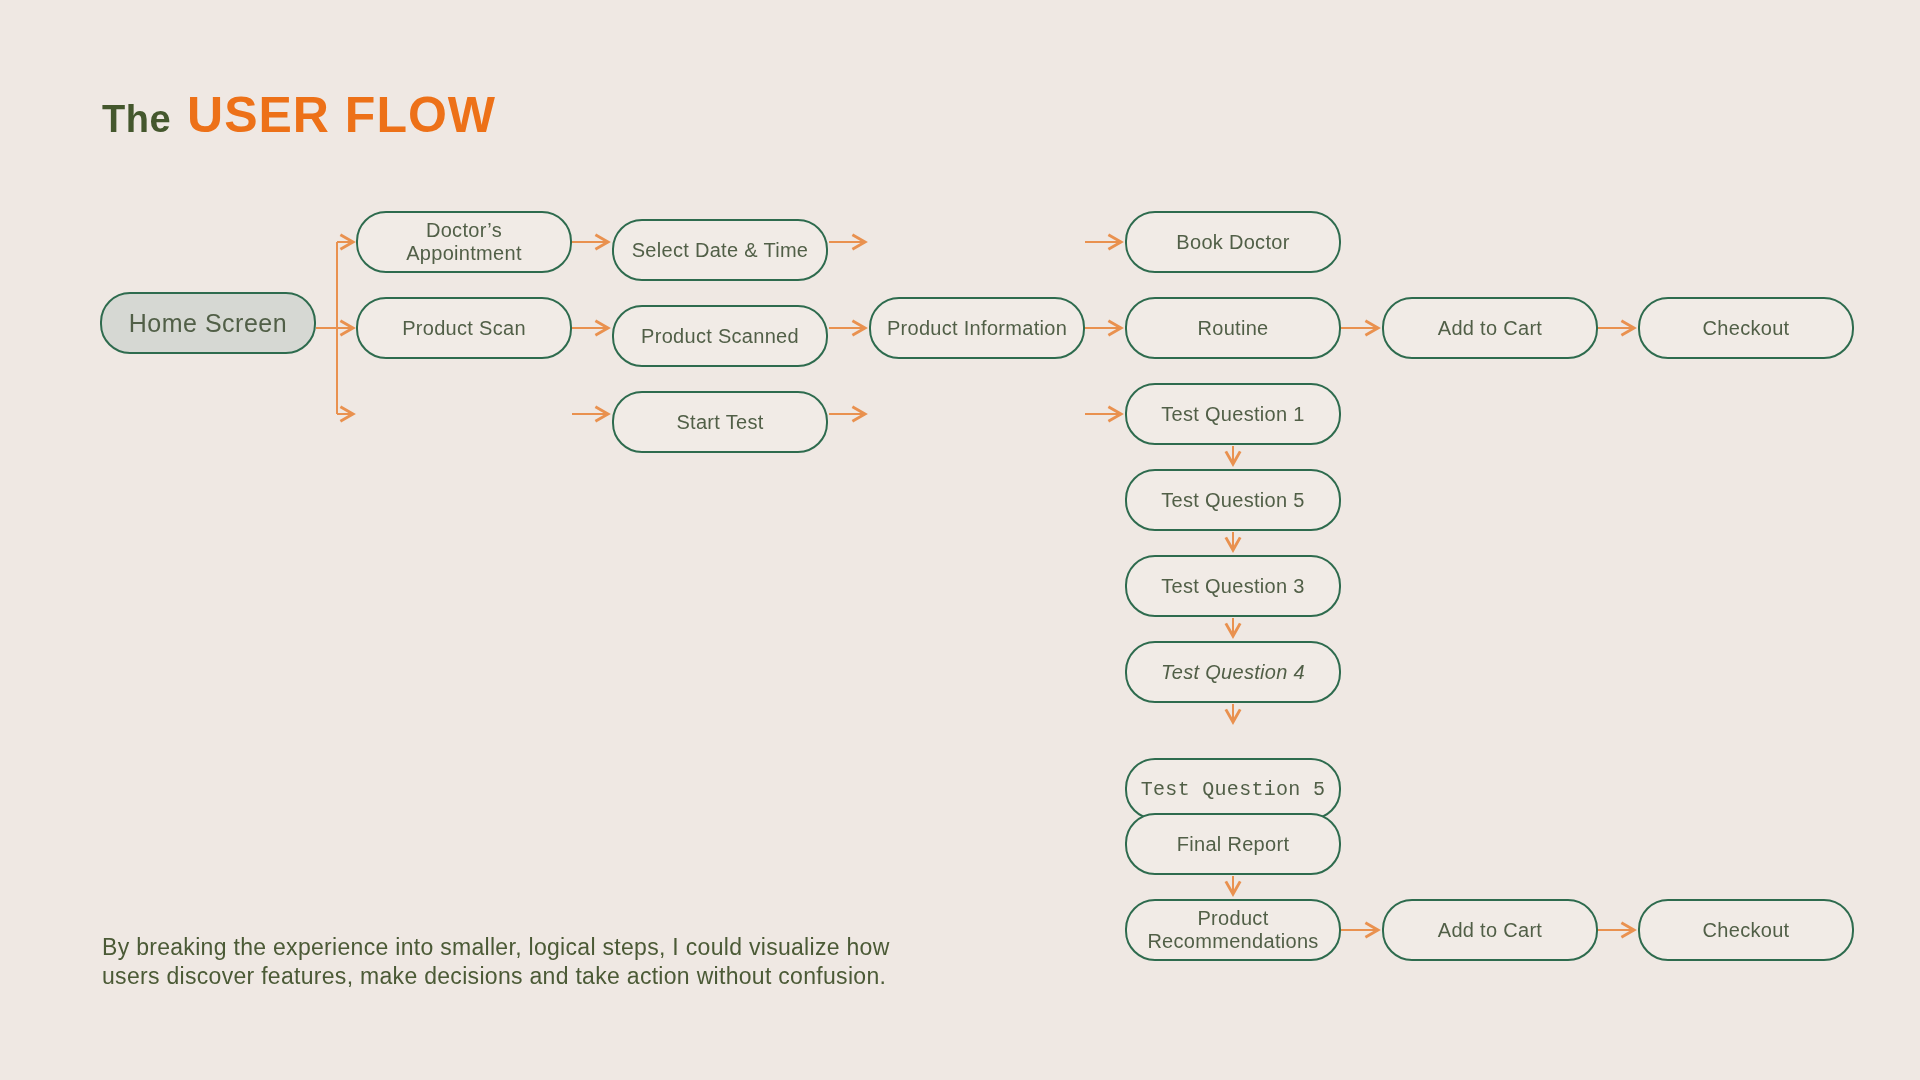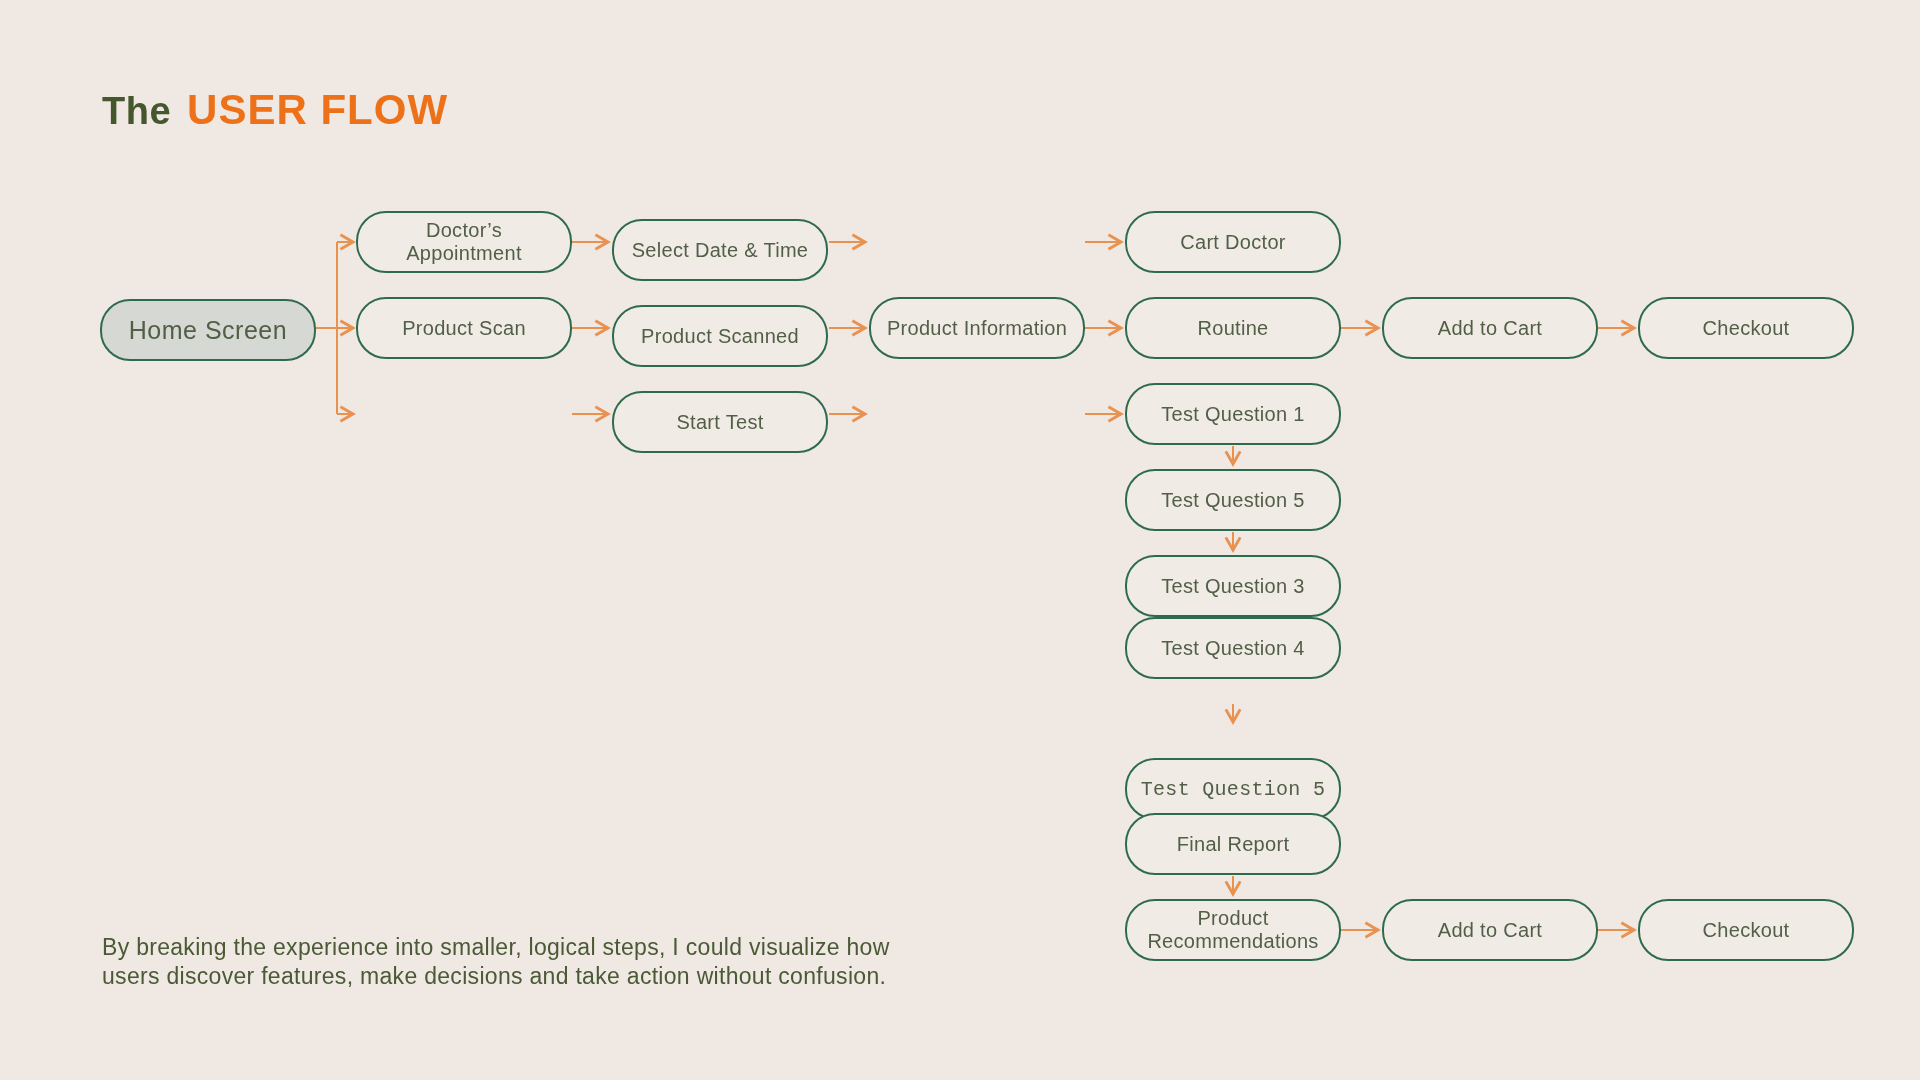--- a/index.html
+++ b/index.html
@@ -25,21 +25,21 @@
   
   .title-row{
     position:absolute;left:102px;top:86px;
     display:flex;align-items:baseline;gap:16px;
   }
   .title-prefix{
     font-size:38px;font-weight:bold;color:var(--title-green);
     letter-spacing:0.5px;
   }
   .title-main{
-    font-size:42px;font-weight:bold;color:var(--title-orange);
+    font-size:50px;font-weight:bold;color:var(--title-orange);
     letter-spacing:1px;
   }
 
   
   .connector-svg{position:absolute;left:0;top:0;width:1920px;height:1080px;}
   .connector-svg path{stroke:var(--arrow-orange);stroke-width:2;fill:none;}
   .connector-svg marker path{stroke:var(--arrow-orange);stroke-width:1.6;fill:none;}
 
   
   .node{
@@ -47,26 +47,26 @@
     border:2px solid var(--border-green);border-radius:30px;
     background:var(--node-fill);
     display:flex;align-items:center;justify-content:center;
     text-align:center;color:var(--node-text-green);
     font-size:20px;line-height:1.15;padding:0 12px;
     letter-spacing:0.3px;
   }
   .node.home{
     background:var(--home-fill);
     font-size:25px;letter-spacing:0.5px;
-    left:100px;top:299px;
+    left:100px;top:292px;
   }
   .c1{left:356px;} .c2{left:612px;margin-top:8px;} .c3{left:869px;}
   .c4{left:1125px;} .c5{left:1382px;} .c6{left:1638px;}
   .r1{top:211px;} .r2{top:297px;} .r3{top:383px;}
-  .r4{top:469px;} .r5{top:555px;} .r6{top:617px;}
+  .r4{top:469px;} .r5{top:555px;} .r6{top:641px;font-style:italic;}
   .r7{top:758px;font-family:Liberation Mono, monospace;} .r8{top:813px;} .r9{top:899px;}
 
   
   .caption{
     position:absolute;left:102px;top:910px;width:840px;
     font-size:23px;line-height:1.28;color:var(--caption-green);
     letter-spacing:0.3px;
   }
 </style>
 </head>
@@ -113,21 +113,21 @@
     <path d="M1233 876 V894" marker-end="url(#arrow)"></path>
 
     <path d="M1341 930 H1378" marker-end="url(#arrow)"></path>
     <path d="M1598 930 H1634" marker-end="url(#arrow)"></path>
   </svg>
 
   <div class="node home">Home Screen</div>
 
   <div class="node c1 r1">Doctor’s Appointment</div>
   <div class="node c2 r1">Select Date &amp; Time</div>
-  <div class="node c4 r1">Cart Doctor</div>
+  <div class="node c4 r1">Book Doctor</div>
 
   <div class="node c1 r2">Product Scan</div>
   <div class="node c2 r2">Product Scanned</div>
   <div class="node c3 r2">Product Information</div>
   <div class="node c4 r2">Routine</div>
   <div class="node c5 r2">Add to Cart</div>
   <div class="node c6 r2">Checkout</div>
 
   <div class="node c2 r3">Start Test</div>
   <div class="node c4 r3">Test Question 1</div>

